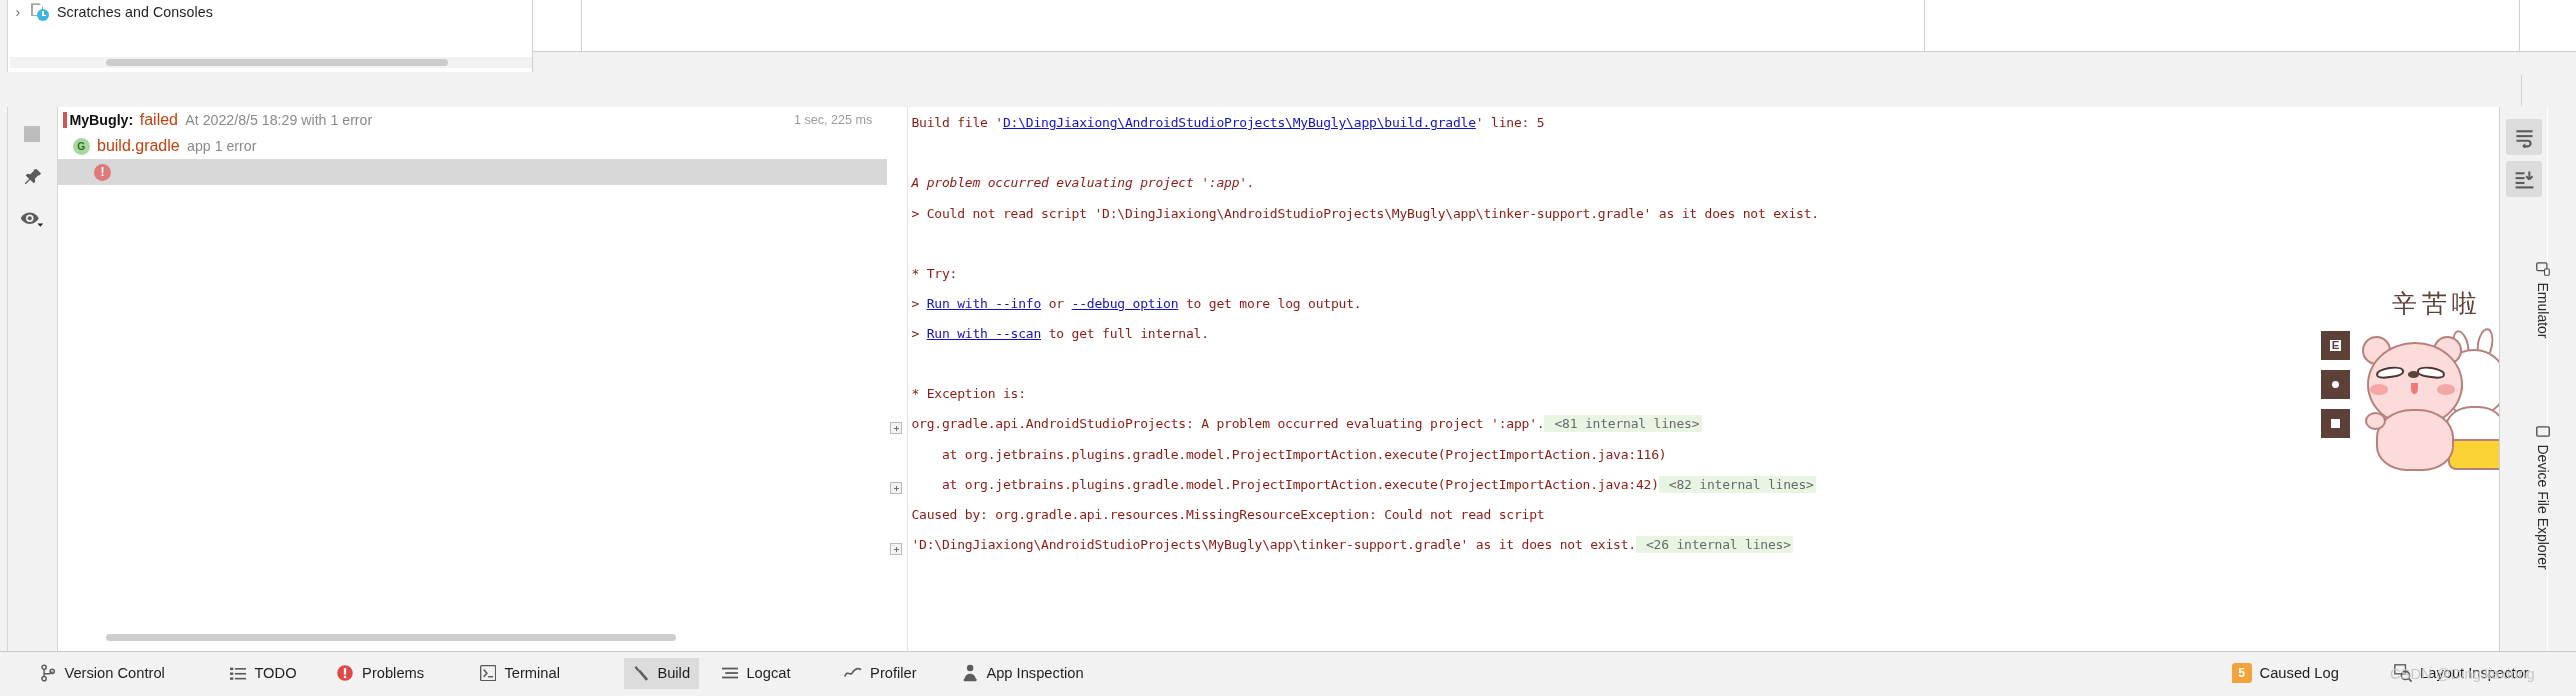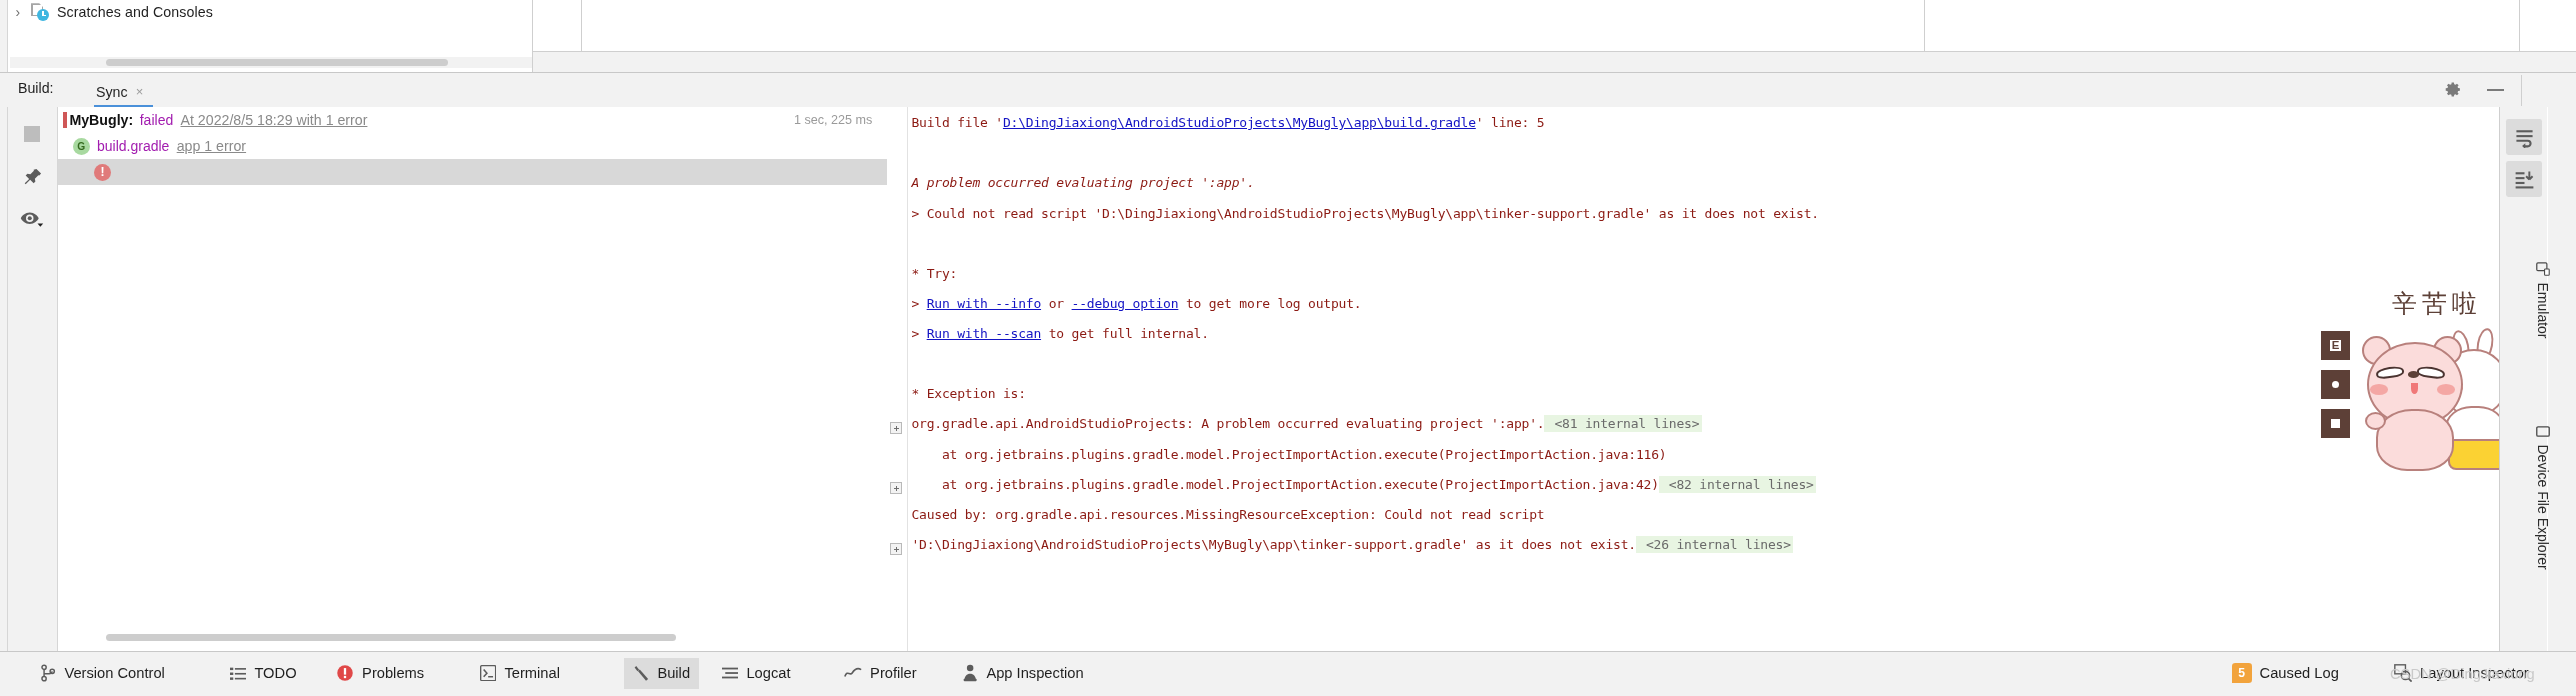--- a/index.html
+++ b/index.html
@@ -59,22 +59,22 @@
   .stop-sq{width:16.3px;height:16.3px;background:#bdbdbd;}
   .pin-ic{position:relative;width:21px;height:21px;}
   .eye-ic{position:relative;width:24.4px;height:18px;}
 
   
   .tree-panel{position:absolute;left:58px;top:107px;width:829px;height:544px;background:#ffffff;overflow:hidden;}
   .tree-item{position:relative;height:26px;display:flex;align-items:center;white-space:nowrap;padding-left:11.4px;}
   .tree-item.sel{background:#d8d8d8;}
   .t-red-sq{position:absolute;left:4.9px;top:4.9px;width:4.1px;height:16.3px;background:#cf5757;}
   .t-bold{font-weight:bold;color:#111;font-size:14.2px;}
-  .t-norm{color:#a21caf;font-size:14px;}
-  .t-dim{color:#8a8a8a;font-size:14.2px;text-decoration:underline;}
+  .t-norm{color:#c2410c;font-size:16px;}
+  .t-dim{color:#8a8a8a;font-size:14.2px;}
   .t-time{position:absolute;right:14.7px;top:5.7px;color:#9a9a9a;font-size:12.6px;}
   .g-badge{width:17px;height:17px;border-radius:50%;background:#a8d9a0;color:#33691e;font-size:10.2px;
      display:flex;align-items:center;justify-content:center;margin-right:7.3px;font-weight:bold;}
   .err-badge{width:17px;height:17px;border-radius:50%;background:#e07a7a;color:#fff;font-size:12.2px;font-weight:bold;
      display:flex;align-items:center;justify-content:center;margin-right:7.3px;line-height:1;}
   .indent1{padding-left:14.7px;}
   .indent2{padding-left:36px;}
   .tree-scroll-track{position:absolute;left:106px;top:632px;width:570px;height:11.4px;}
   .tree-scroll-thumb{position:absolute;left:106px;top:634px;width:570px;height:7.3px;background:#cdcdcd;border-radius:4.1px;}
   .tree-panel-divider{position:absolute;left:887px;top:107px;width:0.8px;height:544px;background:#cfcfcf;}
@@ -165,40 +165,20 @@
     <div class="top-scroll-track"></div>
     <div class="top-scroll-thumb"></div>
     <div class="top-panel-divider-v1"></div>
     <div class="top-panel-divider-v2"></div>
     <div class="top-panel-divider-v3"></div>
     <div class="top-panel-divider-v4"></div>
     <div class="top-hbar"></div>
     <div class="top-strip-grey"></div>
   </div>
 
-  <div class="build-header">
-    <div class="build-header-top-line"></div>
-    <div class="build-label">Build:</div>
-    <div class="sync-tab">
-      <span class="sync-tab-text">Sync</span>
-      <span class="sync-tab-close">×</span>
-    </div>
-    <div class="sync-tab-underline"></div>
-
-    <div class="hdr-btn" style="left:2443px;">
-      <svg width="17" height="17" viewBox="0 0 24 24">
-        <path fill="#7a7a7a" d="M12 8.3a3.7 3.7 0 100 7.4 3.7 3.7 0 000-7.4zm0 5.6a1.9 1.9 0 110-3.8 1.9 1.9 0 010 3.8z"></path>
-        <path fill="#7a7a7a" d="M21 13.6v-3.2l-2.5-.4a6.9 6.9 0 00-.8-1.9l1.5-2-2.3-2.3-2 1.5a6.9 6.9 0 00-1.9-.8L12.6 2H9.4L9 4.5a6.9 6.9 0 00-1.9.8l-2-1.5-2.3 2.3 1.5 2a6.9 6.9 0 00-.8 1.9L1 10.4v3.2l2.5.4c.2.7.5 1.3.8 1.9l-1.5 2 2.3 2.3 2-1.5c.6.3 1.2.6 1.9.8l.4 2.5h3.2l.4-2.5c.7-.2 1.3-.5 1.9-.8l2 1.5 2.3-2.3-1.5-2c.3-.6.6-1.2.8-1.9l2.5-.4z"></path>
-      </svg>
-    </div>
-    <div class="hdr-btn" style="left:2485px;">
-      <span class="min-ic"></span>
-    </div>
-    <div class="build-header-bot-line"></div>
-  </div>
   <div class="hdr-sep"></div>
 
   <div class="body-area"></div>
 
   <div class="icon-rail"></div>
   <div class="icon-rail-line-l"></div>
   <div class="icon-rail-line-r"></div>
 
   <div class="rail-btn" style="top:120px;">
     <span class="stop-sq"></span>

